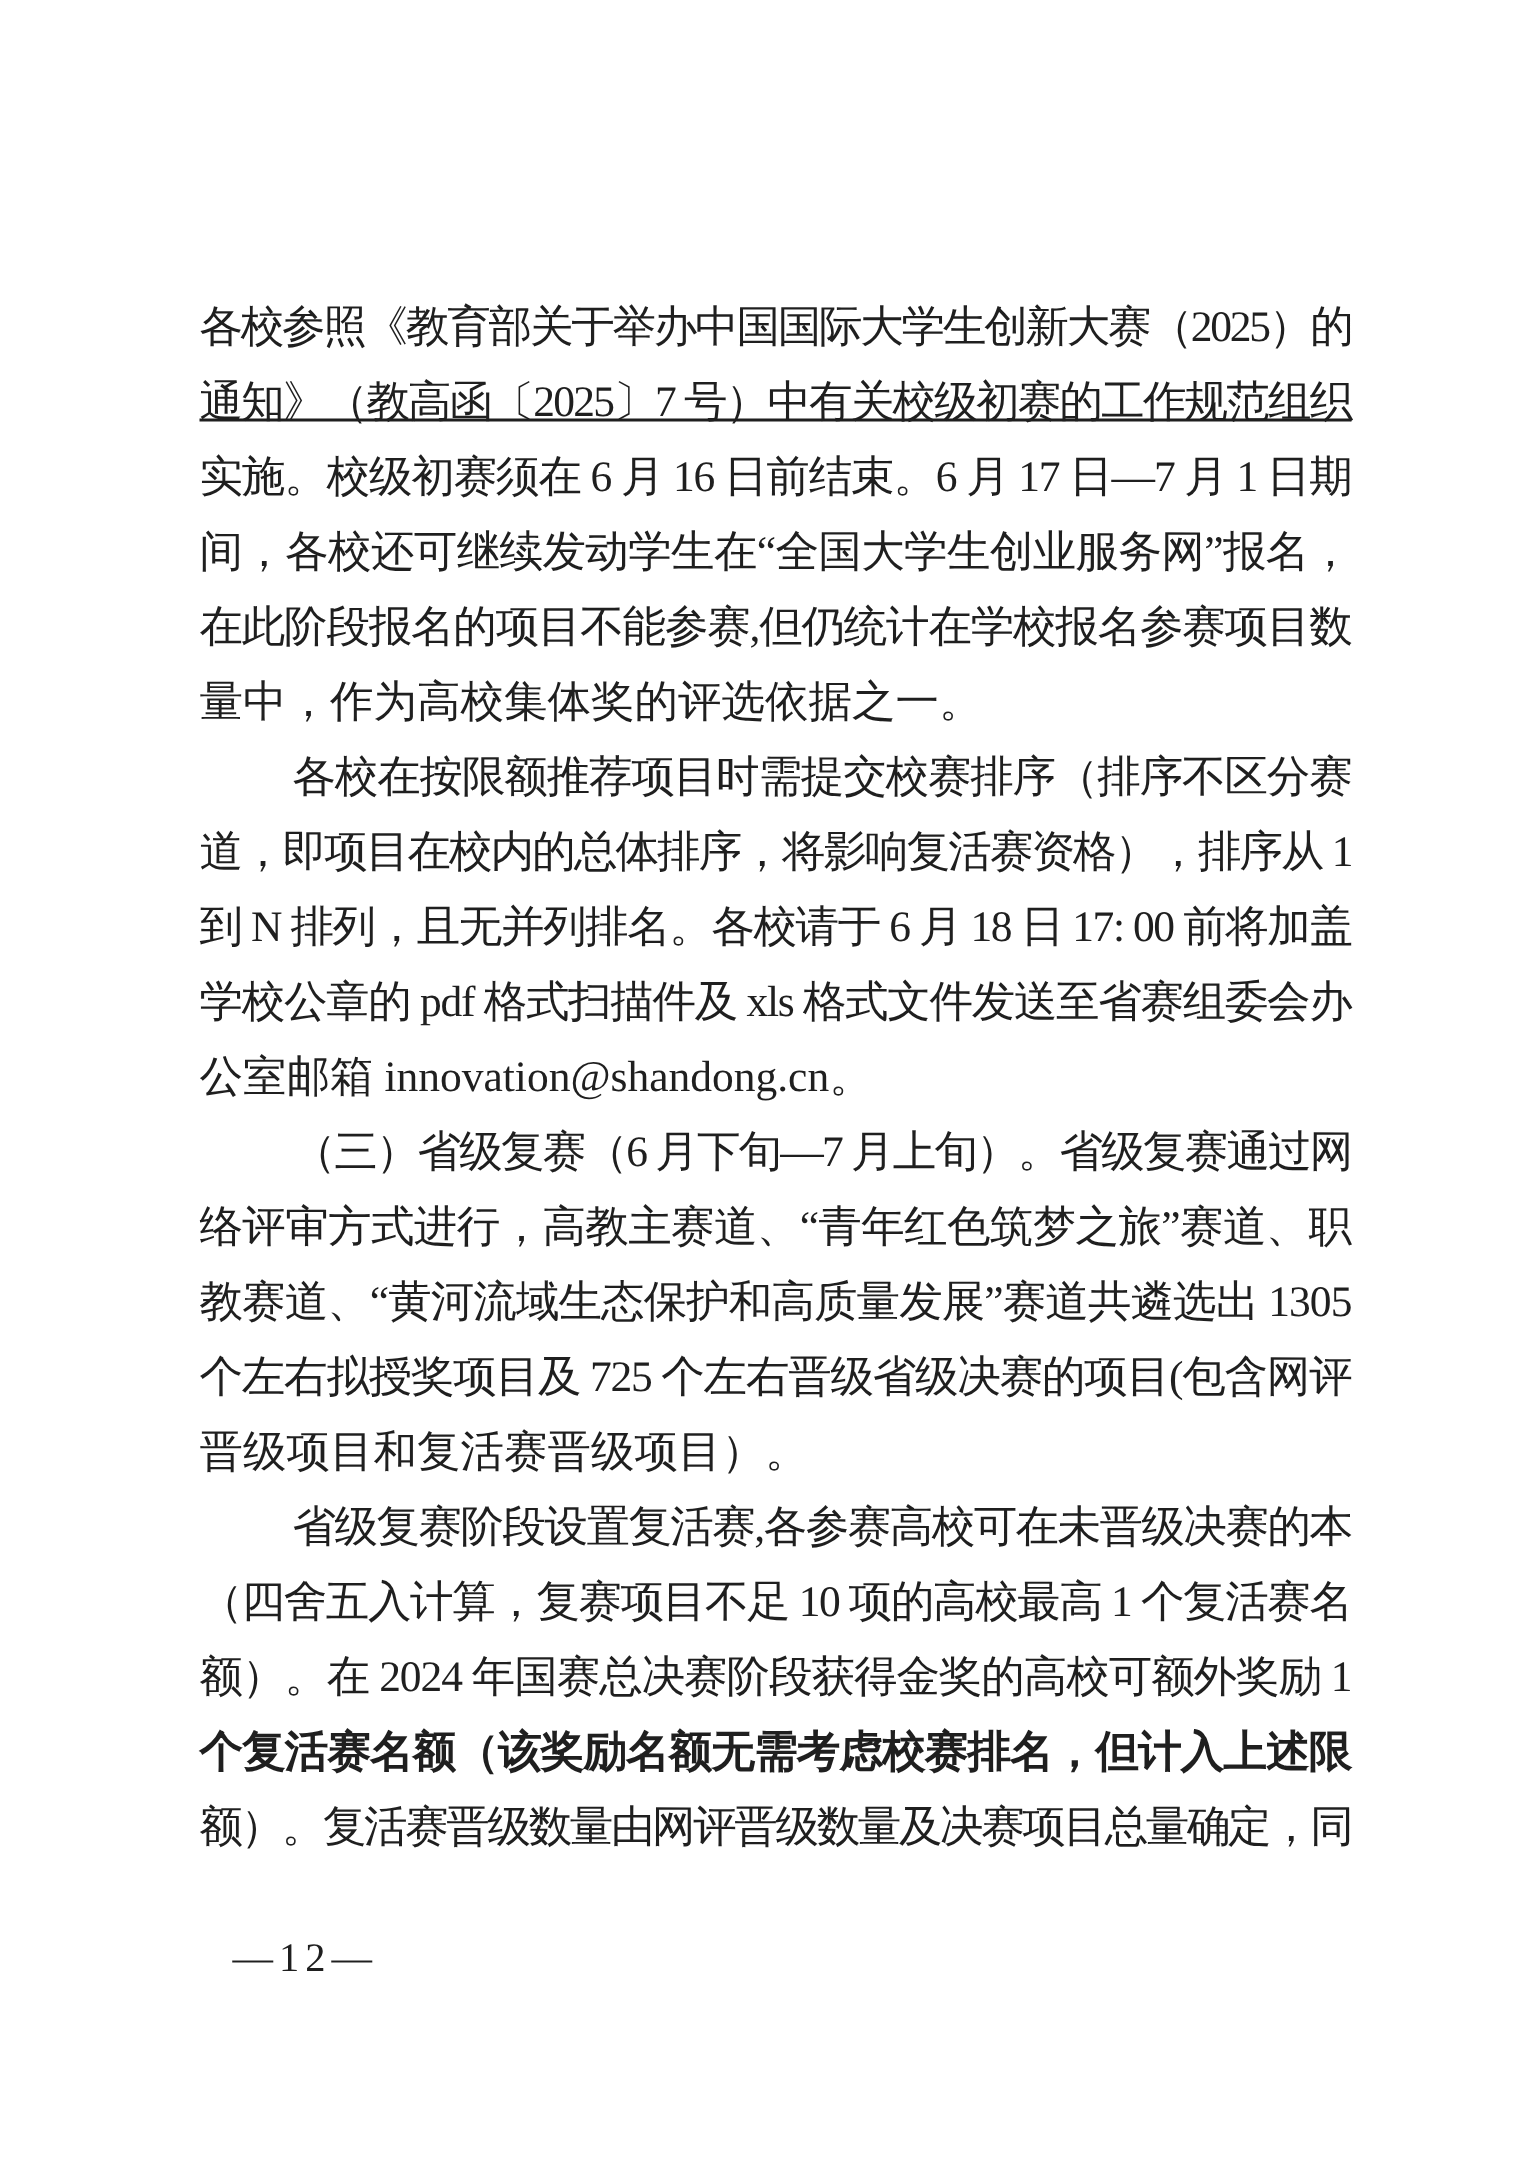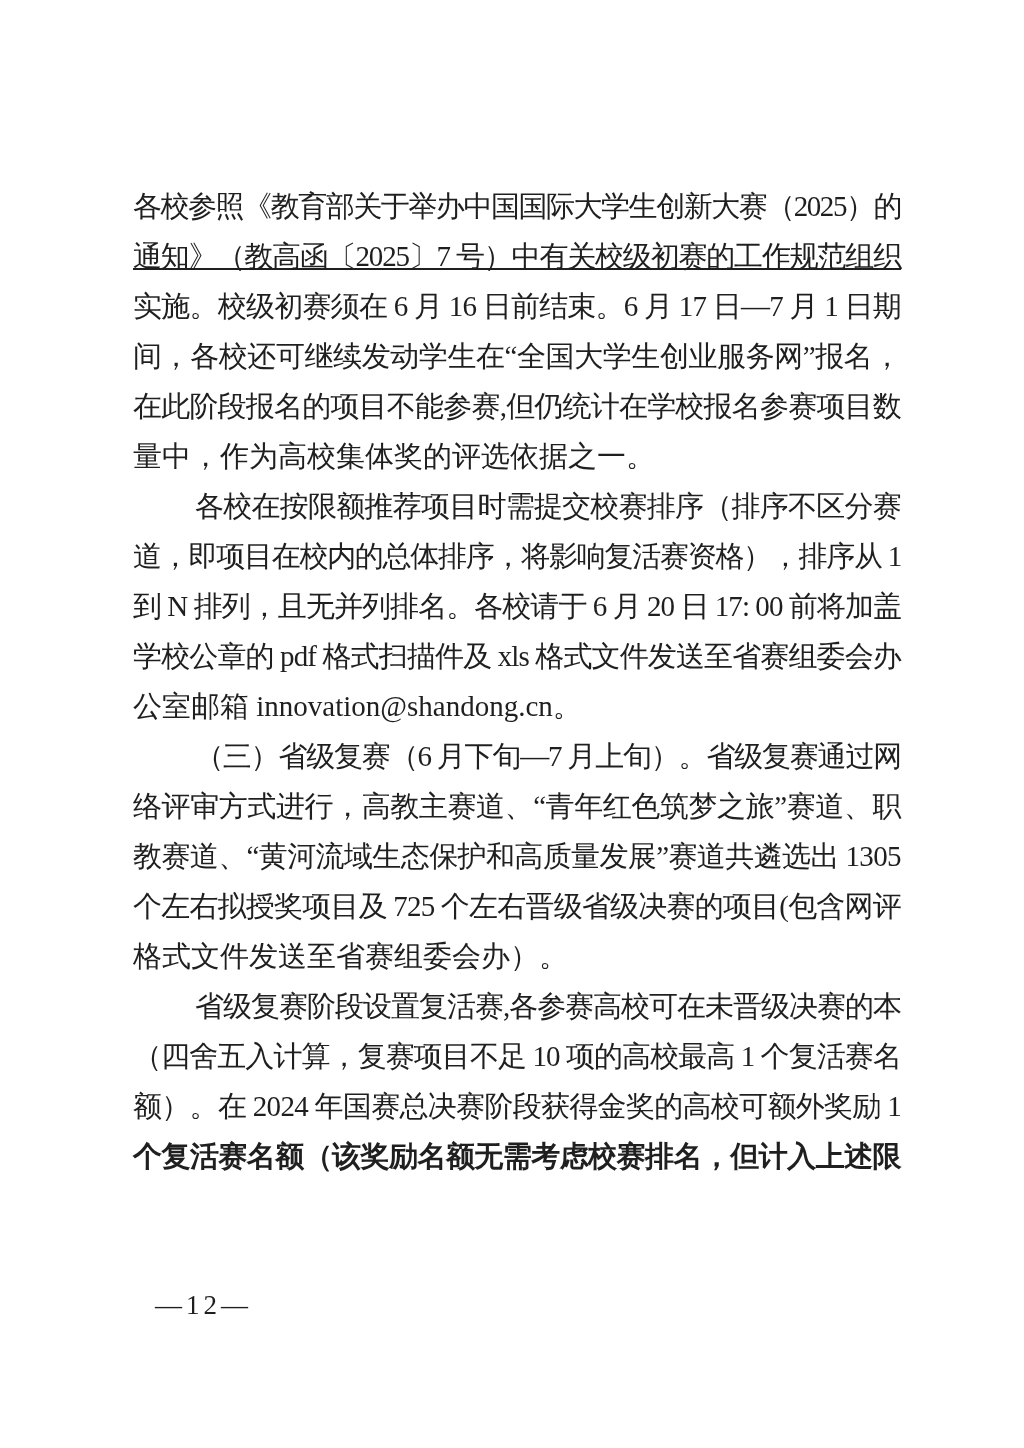--- a/index.html
+++ b/index.html
@@ -12,21 +12,21 @@
     width: 1024px;
     height: 1448px;
     background: #ffffff;
     overflow: hidden;
     font-family: "Liberation Serif", "DejaVu Serif", serif;
     color: #1f1f1f;
   }
   .content {
     position: absolute;
     left: 133px;
-    top: 181px;
+    top: 193px;
     width: 768px;
   }
   .line {
     box-sizing: border-box;
     width: 768px;
     height: 50px;
     line-height: 50px;
     font-size: 29px;
     white-space: nowrap;
     overflow: visible;
@@ -56,27 +56,28 @@
 <div class="page">
   <div class="content">
     <div class="line fill"><span class="t" style="letter-spacing: -1.46667px;">各校参照《教育部关于举办中国国际大学生创新大赛（2025）的</span></div>
     <div class="line fill"><span class="t" style="letter-spacing: -1.18548px; text-decoration: underline;">通知》（教高函〔2025〕7 号）中有关校级初赛的工作规范组织</span></div>
     <div class="line fill"><span class="t" style="letter-spacing: -0.75641px;">实施。校级初赛须在 6 月 16 日前结束。6 月 17 日—7 月 1 日期</span></div>
     <div class="line fill"><span class="t" style="letter-spacing: -0.419643px;">间，各校还可继续发动学生在“全国大学生创业服务网”报名，</span></div>
     <div class="line fill"><span class="t" style="letter-spacing: -0.794643px;">在此阶段报名的项目不能参赛,但仍统计在学校报名参赛项目数</span></div>
     <div class="line"><span class="t">量中，作为高校集体奖的评选依据之一。</span></div>
     <div class="line fill indent"><span class="t" style="letter-spacing: -0.76px;">各校在按限额推荐项目时需提交校赛排序（排序不区分赛</span></div>
     <div class="line fill"><span class="t" style="letter-spacing: -1.26724px;">道，即项目在校内的总体排序，将影响复活赛资格），排序从 1</span></div>
-    <div class="line fill"><span class="t" style="letter-spacing: -0.942308px;">到 N 排列，且无并列排名。各校请于 6 月 20 日 17: 00 前将加盖</span></div>
+    <div class="line fill"><span class="t" style="letter-spacing: -0.942308px;">到 N 排列，且无并列排名。各校请于 6 月 18 日 17: 00 前将加盖</span></div>
     <div class="line fill"><span class="t" style="letter-spacing: -0.867647px;">学校公章的 pdf 格式扫描件及 xls 格式文件发送至省赛组委会办</span></div>
     <div class="line"><span class="t">公室邮箱 innovation@shandong.cn。</span></div>
     <div class="line fill indent"><span class="t" style="letter-spacing: -1.19643px;">（三）省级复赛（6 月下旬—7 月上旬）。省级复赛通过网</span></div>
     <div class="line fill"><span class="t" style="letter-spacing: -0.419643px;">络评审方式进行，高教主赛道、“青年红色筑梦之旅”赛道、职</span></div>
     <div class="line fill"><span class="t" style="letter-spacing: -0.612903px; text-align: center;">教赛道、“黄河流域生态保护和高质量发展”赛道共遴选出 1305</span></div>
     <div class="line fill"><span class="t" style="letter-spacing: -0.795867px;">个左右拟授奖项目及 725 个左右晋级省级决赛的项目(包含网评</span></div>
-    <div class="line"><span class="t">格式文件发送至省赛组委会办）。</span></div>
+    <div class="line"><span class="t">晋级项目和复活赛晋级项目）。</span></div>
     <div class="line fill indent"><span class="t" style="letter-spacing: -1.00962px;">省级复赛阶段设置复活赛,各参赛高校可在未晋级决赛的本</span></div>
     <div class="line fill"><span class="t" style="letter-spacing: -0.921875px;">（四舍五入计算，复赛项目不足 10 项的高校最高 1 个复活赛名</span></div>
     <div class="line fill"><span class="t" style="letter-spacing: -0.695312px;">额）。在 2024 年国赛总决赛阶段获得金奖的高校可额外奖励 1</span></div>
     <div class="line fill"><span class="t" style="letter-spacing: -0.555556px; font-weight: bold;">个复活赛名额（该奖励名额无需考虑校赛排名，但计入上述限</span></div>
+    <div class="line fill"><span class="t" style="letter-spacing: -1.57143px;">额）。复活赛晋级数量由网评晋级数量及决赛项目总量确定，同</span></div>
   </div>
   <div class="footer">—12—</div>
 </div>
 
 </body></html>

